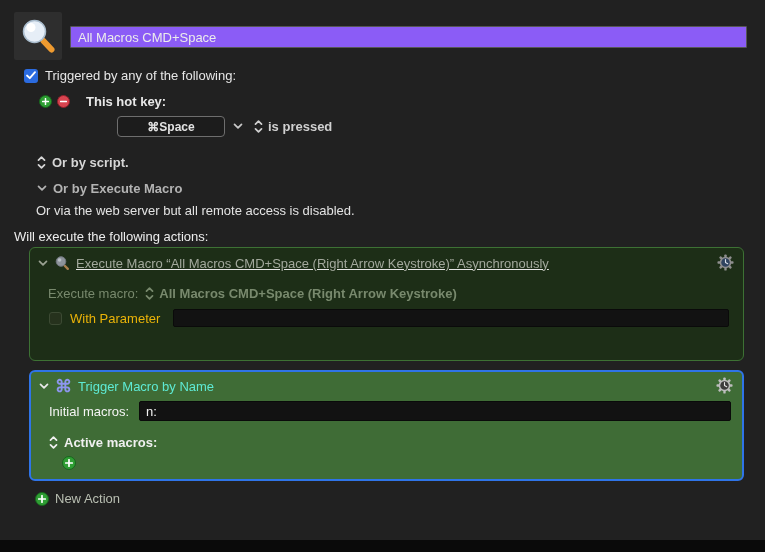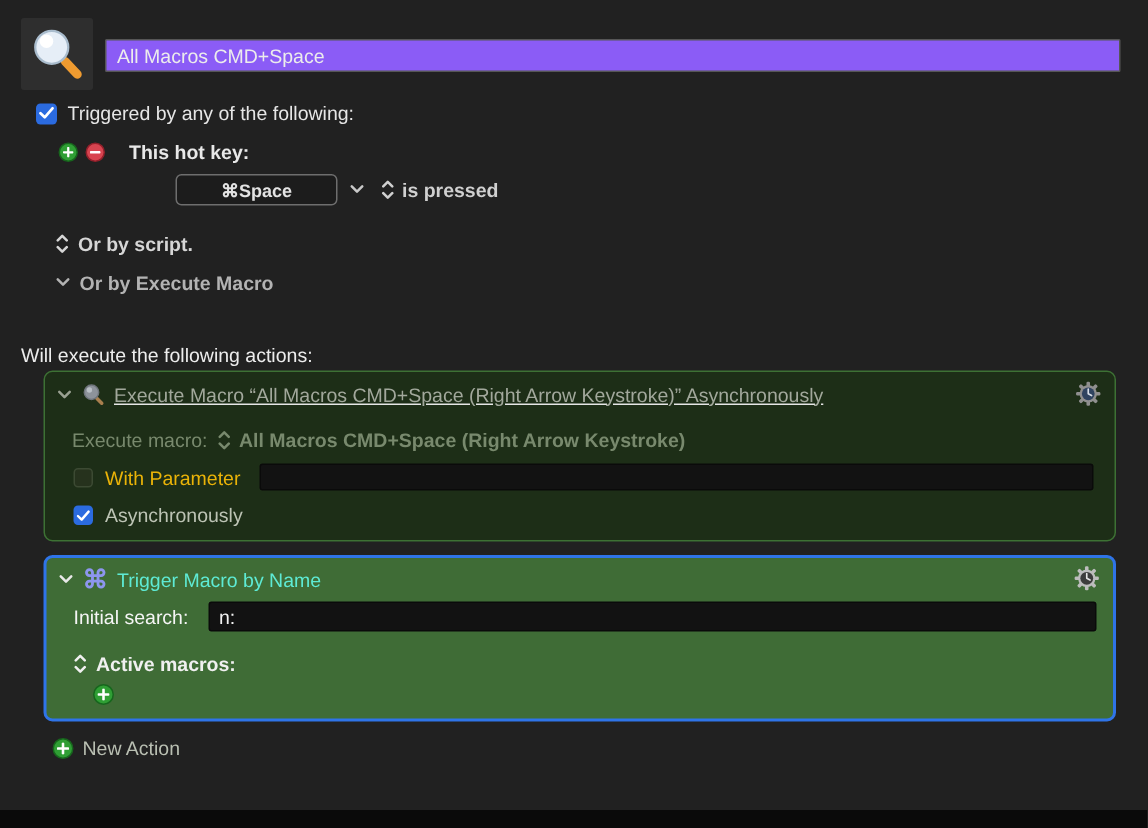--- a/index.html
+++ b/index.html
@@ -134,20 +134,23 @@
 
   <div class="row" style="left:37px;top:181px;gap:6px;color:#b3b3b3;">
     <span class="popup-icn">
       <svg width="10" height="7" viewBox="0 0 10 7">
           <path d="M1.5 1.3 L5 4.8 L8.5 1.3" stroke="currentColor" stroke-width="1.7" fill="none" stroke-linecap="round" stroke-linejoin="round"></path>
         </svg>
     </span>
     <span class="bold">Or by Execute Macro</span>
   </div>
 
+  <div class="row" style="left:36px;top:203px;color:#e3e3e3;">
+    <span>Or via the web server but all remote access is disabled.</span>
+  </div>
 
   <div class="row" style="left:14px;top:229px;color:#ededed;">
     <span>Will execute the following actions:</span>
   </div>
 
   <div class="action" id="action1">
     <div class="a-row" style="left:8px;top:7px;gap:6px;text-decoration:underline;">
       <span class="popup-icn" style="color:#9aa192;">
         <svg width="10" height="7" viewBox="0 0 10 7">
             <path d="M1.5 1.3 L5 4.8 L8.5 1.3" stroke="currentColor" stroke-width="1.7" fill="none" stroke-linecap="round" stroke-linejoin="round"></path>
@@ -187,30 +190,20 @@
         <span class="bold dim-green">All Macros CMD+Space (Right Arrow Keystroke)</span>
       </div>
     </div>
 
     <div class="a-row" style="left:19px;top:63px;gap:8px;">
       <div class="cb cb-dim"></div>
       <span class="param-label">With Parameter</span>
     </div>
     <input class="darkfield" style="left: 143px; top: 61px; width: 556px; height: 18px;" value="">
 
-    <div class="a-row" style="left:19px;top:88px;gap:8px;">
-      <div class="cb cb-checked" style="width:13px;height:13px;">
-        <span>
-          <svg width="9" height="8" viewBox="0 0 10 9">
-              <path d="M1 4.5 L3.8 7.2 L9 1.2" stroke="#fff" stroke-width="1.8" fill="none" stroke-linecap="round" stroke-linejoin="round"></path>
-            </svg>
-        </span>
-      </div>
-      <span class="async-label">Asynchronously</span>
-    </div>
   </div>
 
   <div class="action" id="action2">
     <div class="a-row" style="left:8px;top:6px;gap:6px;">
       <span class="popup-icn" style="color:#e9e9e9;">
         <svg width="10" height="7" viewBox="0 0 10 7">
             <path d="M1.5 1.3 L5 4.8 L8.5 1.3" stroke="currentColor" stroke-width="1.7" fill="none" stroke-linecap="round" stroke-linejoin="round"></path>
           </svg>
       </span>
       <span class="cmd-glyph">⌘</span>
@@ -224,21 +217,21 @@
           <rect x="8.6" y="0.5" width="2.8" height="19" rx="1" transform="rotate(90 10 10)"></rect>
           <rect x="8.6" y="0.5" width="2.8" height="19" rx="1" transform="rotate(135 10 10)"></rect>
         </g>
         <circle cx="10" cy="10" r="6.8" fill="#bdbdbd"></circle>
         <circle cx="10" cy="10" r="5" fill="#3c3c3c"></circle>
         <path d="M10 10 V6.4 M10 10 L12.6 11.4" stroke="#e4e4e4" stroke-width="1.3" stroke-linecap="round" fill="none"></path>
       </svg>
     </span>
 
     <div class="a-row" style="left:18px;top:32px;">
-      <span style="color:#f5f5f5;">Initial search:</span>
+      <span style="color:#f5f5f5;">Initial macros:</span>
     </div>
     <input class="darkfield" style="left: 108px; top: 29px; width: 592px; height: 20px;" value="n:">
 
     <div class="a-row" style="left:18px;top:63px;gap:6px;color:#f0f0f0;">
       <span class="popup-icn">
         <svg width="9" height="13" viewBox="0 0 9 13">
             <path d="M1.5 4.2 L4.5 1.2 L7.5 4.2 M1.5 8.8 L4.5 11.8 L7.5 8.8" stroke="currentColor" stroke-width="1.7" fill="none" stroke-linecap="round" stroke-linejoin="round"></path>
           </svg>
       </span>
       <span class="bold">Active macros:</span>

